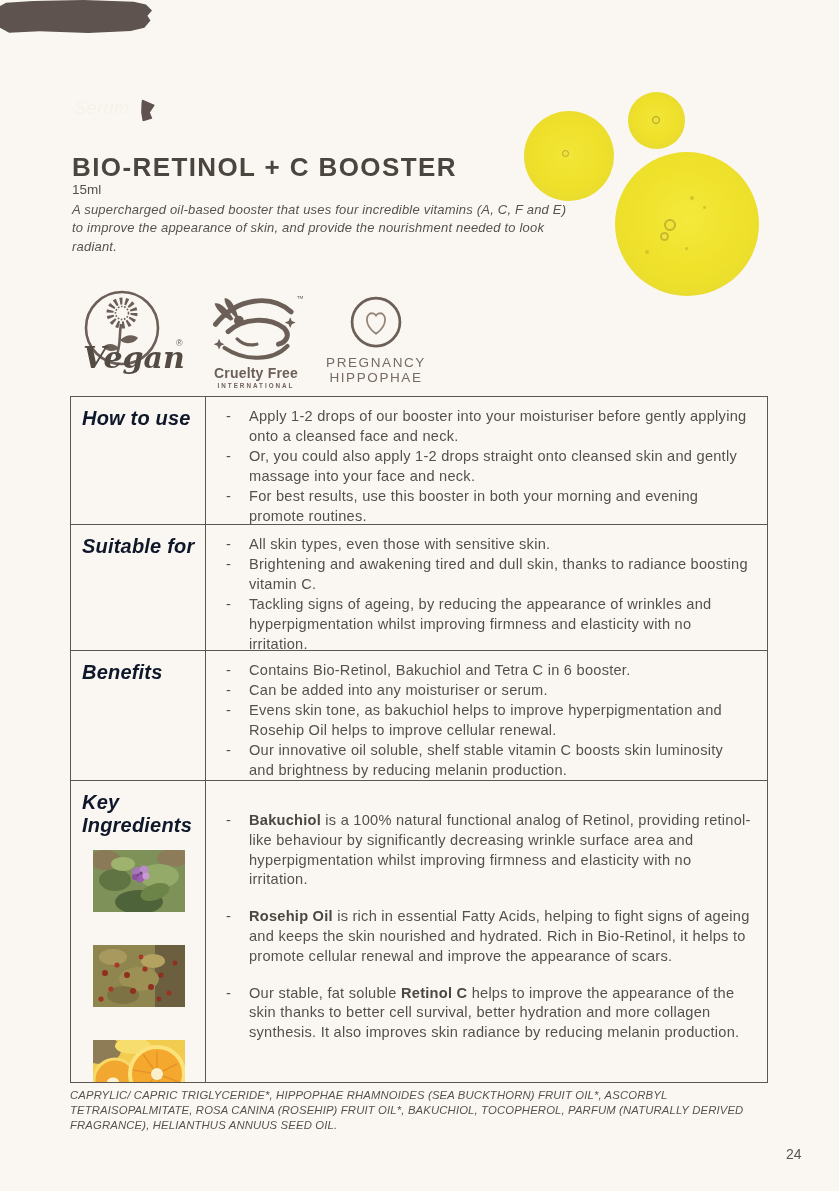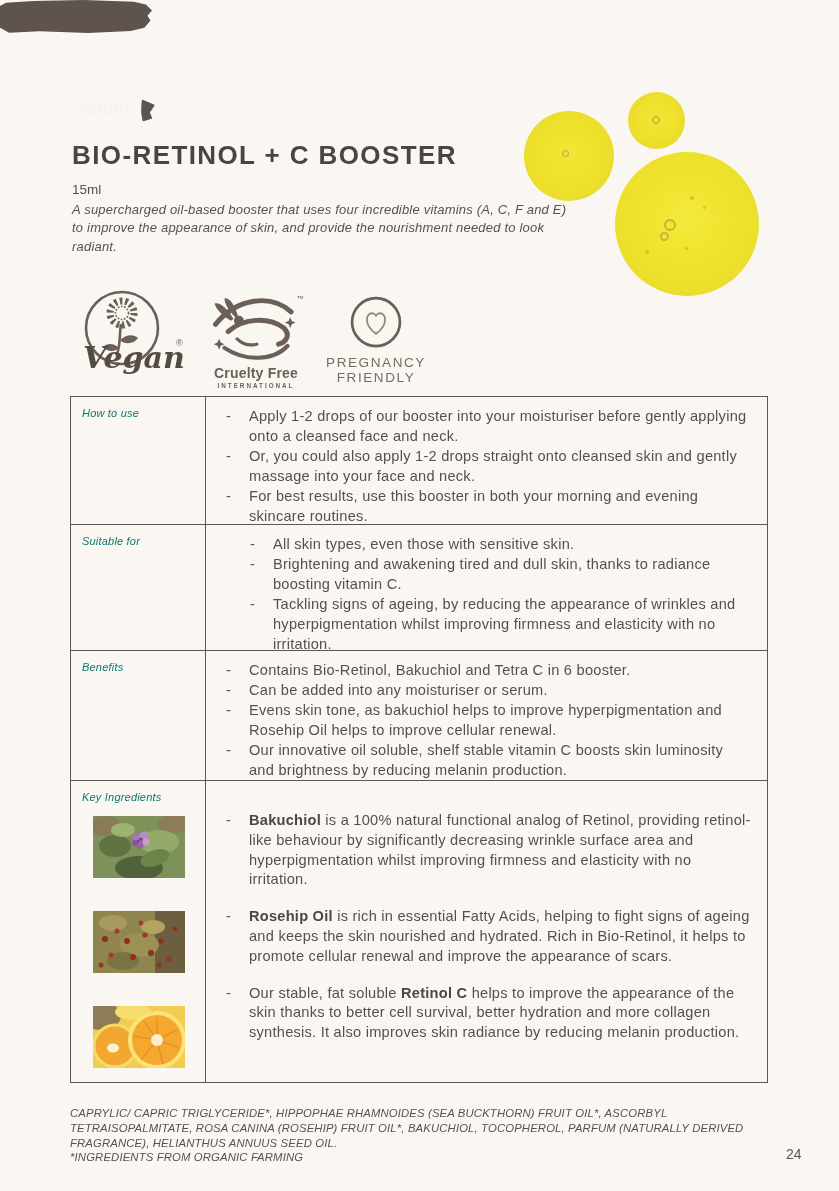--- a/index.html
+++ b/index.html
@@ -23,21 +23,21 @@
     background:#5e534e; transform:rotate(8deg);
     clip-path:polygon(0 0, 100% 18%, 72% 55%, 95% 80%, 30% 100%, 10% 60%);
   }
   .badge-text {
     position:absolute; left:74px; top:98px;
     font-size:18px; font-style:italic; color:#f6f1e9; letter-spacing:.5px;
   }
 
   
   .title {
-    position:absolute; left:72px; top:140px;
+    position:absolute; left:72px; top:152px;
     font-size:26px; font-weight:700; letter-spacing:1.4px; color:#4b453f;
   }
   .volume {
     position:absolute; left:72px; top:182px;
     font-size:13.5px; color:#55504a;
   }
   .desc {
     position:absolute; left:72px; top:201px; width:505px;
     font-size:13px; font-style:italic; line-height:1.42; letter-spacing:.2px; color:#57524c;
   }
@@ -71,42 +71,42 @@
   .pf-line { font-size:13.5px; letter-spacing:1.6px; color:#776c63; line-height:15px; }
   .pf-text { margin-top:4px; text-align:center; }
 
   
   .info-table {
     position:absolute; left:70px; top:396px; width:698px;
     border:1.2px solid #5d574f;
   }
   .trow { display:flex; border-bottom:1.2px solid #5d574f; overflow:hidden; }
   .trow:last-child { border-bottom:none; }
-  .r1 { height:128px; } .r2 { height:126px;gap:24px; } .r3 { height:130px;justify-content:space-between; } .r4 { height:301px; }
+  .r1 { height:128px; } .r2 { height:126px; } .r3 { height:130px;justify-content:space-between; } .r4 { height:301px; }
   .cell-l {
     width:135px; flex:none; border-right:1.2px solid #5d574f;
     padding:10px 6px 0 11px;
   }
-  .row-label { font-size:11px; font-style:italic; font-weight:400; color:#0f766e; letter-spacing:.2px; }
+  .row-label { font-size:20px; font-style:italic; font-weight:700; color:#0f172a; letter-spacing:.2px; }
   .cell-r { flex:1; padding:9px 16px 8px 20px; }
   .bullet { display:flex; font-size:14.6px; line-height:20px; letter-spacing:.25px; color:#55504a; }
   .dash { width:23px; flex:none; }
   .btext { flex:1; }
 
   
   .r4 .cell-r { padding-top:30px; }
   .kbullet { display:flex; font-size:14.6px; line-height:19.8px; letter-spacing:.25px; margin-bottom:17px; }
   .kbullet b { color:#4c4741; }
   .photo { width:92px; height:62px; display:block; margin-left:11px; }
   .ph1 { margin-top:13px; } .ph2 { margin-top:33px; } .ph3 { margin-top:33px; }
 
   
   .fi { position:absolute; left:70px; top:1086px; width:708px; }
   .fi-label { font-size:12px; font-weight:700; font-style:italic; color:#4e4943; }
-  .fi-text { font-size:11.3px; font-style:italic; line-height:14.8px; letter-spacing:.15px; color:#57524c; margin-top:20px; }
+  .fi-text { font-size:11.3px; font-style:italic; line-height:14.8px; letter-spacing:.15px; color:#57524c; margin-top:2px; }
   .fi-foot { font-size:11.3px; font-style:italic; letter-spacing:.15px; color:#57524c; margin-top:1px; }
 
   .page-num { position:absolute; left:786px; top:1146px; font-size:14px; color:#5a544e; }
 </style>
 </head>
 <body>
 
 <div class="badge"></div>
 <div class="badge-tail"></div>
 <div class="badge-text">Serum</div>
@@ -159,21 +159,21 @@
     <div class="cf-sub">INTERNATIONAL</div>
   </div>
 
   <div class="logo logo-pf">
     <svg width="58" height="56" viewBox="0 0 64 62">
       <circle cx="32" cy="30" r="26.5" fill="none" stroke="#6b5f58" stroke-width="3"></circle>
       <path d="M32 43 C17 32 21 18 29.5 20.5 C31.5 21.2 32 23.5 32 23.5 C32 23.5 32.5 21.2 34.5 20.5 C43 18 47 32 32 43 Z" fill="none" stroke="#948679" stroke-width="2"></path>
     </svg>
     <div class="pf-text">
       <div class="pf-line">PREGNANCY</div>
-      <div class="pf-line">FRIENDLY</div>
+      <div class="pf-line">HIPPOPHAE</div>
     </div>
   </div>
 </div>
 
 <div class="info-table">
 
   <div class="trow r1">
     <div class="cell-l">
       <div class="row-label">How to use</div>
     </div>
@@ -181,21 +181,21 @@
       <div class="bullet">
           <span class="dash">-</span>
           <span class="btext">Apply 1-2 drops of our booster into your moisturiser before gently applying onto a cleansed face and neck.</span>
         </div>
       <div class="bullet">
           <span class="dash">-</span>
           <span class="btext">Or, you could also apply 1-2 drops straight onto cleansed skin and gently massage into your face and neck.</span>
         </div>
       <div class="bullet">
           <span class="dash">-</span>
-          <span class="btext">For best results, use this booster in both your morning and evening skincare routines.</span>
+          <span class="btext">For best results, use this booster in both your morning and evening promote routines.</span>
         </div>
     </div>
   </div>
 
   <div class="trow r2">
     <div class="cell-l">
       <div class="row-label">Suitable for</div>
     </div>
     <div class="cell-r">
       <div class="bullet">
@@ -313,16 +313,15 @@
       <div class="kbullet">
         <span class="dash">-</span>
         <span class="btext"><span>Our stable, fat soluble </span><b>Retinol C</b><span> helps to improve the appearance of the skin thanks to better cell survival, better hydration and more collagen synthesis. It also improves skin radiance by reducing melanin production.</span></span>
       </div>
     </div>
   </div>
 </div>
 
 <div class="fi">
   <div class="fi-text">CAPRYLIC/ CAPRIC TRIGLYCERIDE*, HIPPOPHAE RHAMNOIDES (SEA BUCKTHORN) FRUIT OIL*, ASCORBYL TETRAISOPALMITATE, ROSA CANINA (ROSEHIP) FRUIT OIL*, BAKUCHIOL, TOCOPHEROL, PARFUM (NATURALLY DERIVED FRAGRANCE), HELIANTHUS ANNUUS SEED OIL.</div>
-  <div class="fi-foot">*INGREDIENTS FROM ORGANIC FARMING</div>
 </div>
 
 <div class="page-num">24</div>
 
 </body></html>

